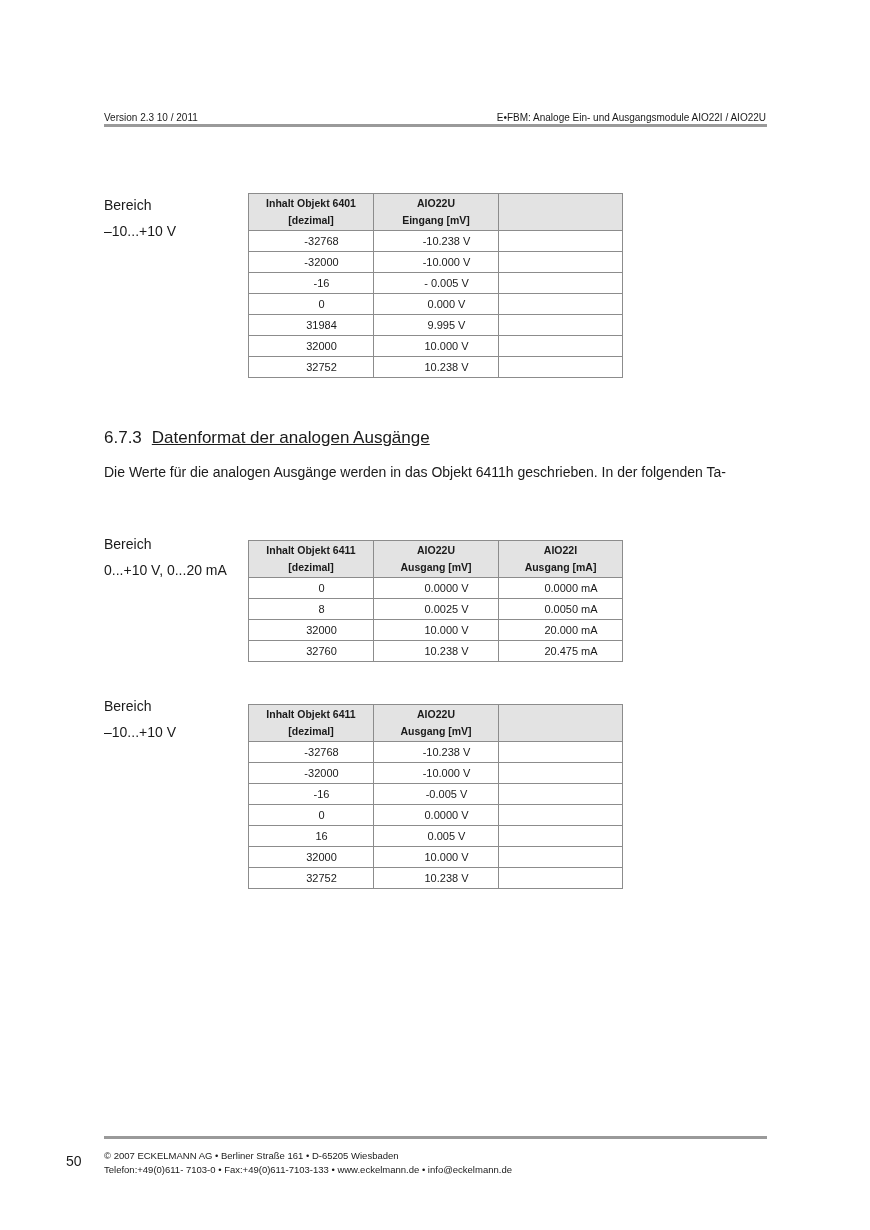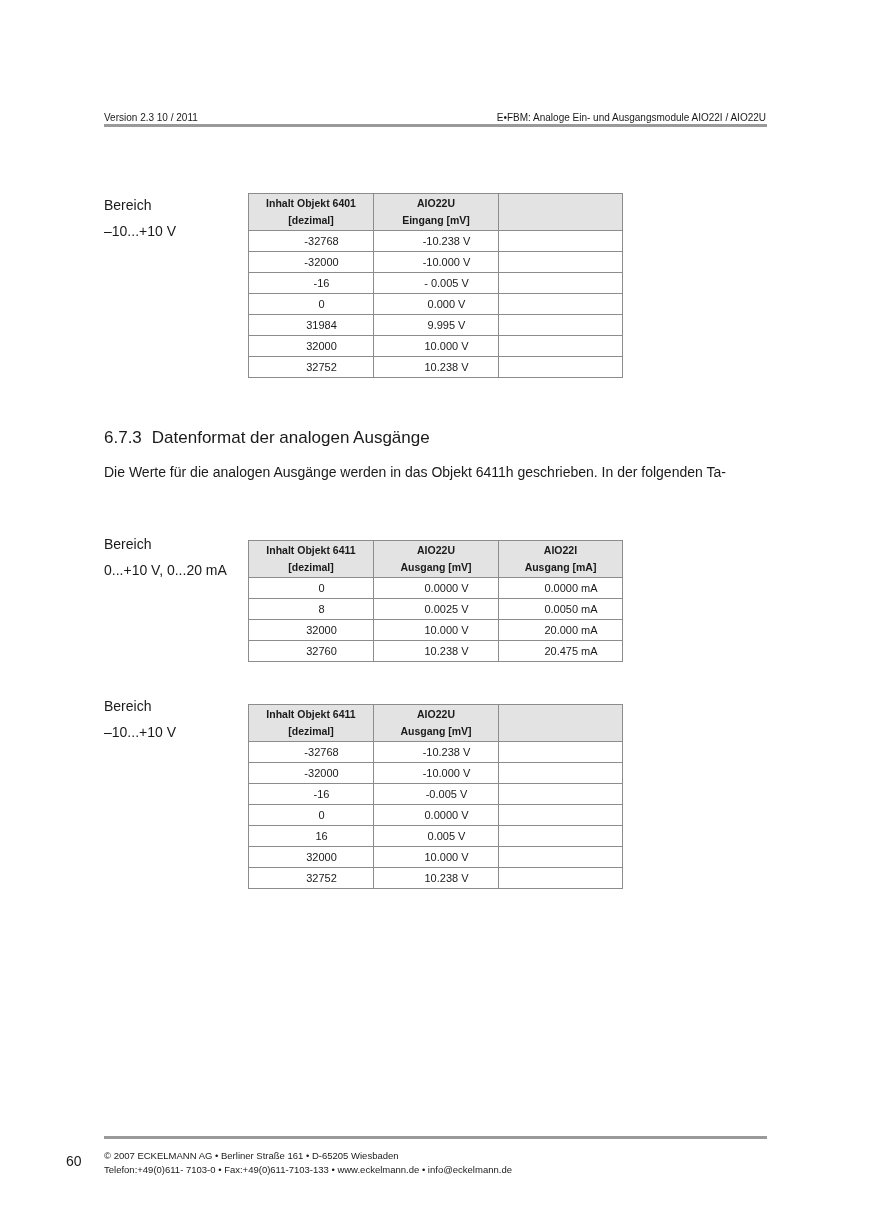--- a/index.html
+++ b/index.html
@@ -8,21 +8,21 @@
   .header-right { position: absolute; right: 104px; top: 112px; font-size: 10px; }
   .header-rule { position: absolute; left: 104px; width: 663px; top: 124px; height: 3px; background: #9a9a9a; }
   .side-label { position: absolute; left: 104px; font-size: 14px; line-height: 26px; }
   table.data { position: absolute; left: 248px; border-collapse: collapse; font-size: 11px; }
   table.data th, table.data td { border: 1px solid #8c8c8c; text-align: center; padding: 0; }
   table.data th { background: #e3e3e3; font-weight: bold; height: 36px; line-height: 17px; font-size: 10.5px; }
   table.data td { height: 20px; line-height: 20px; padding-left: 21px; }
   .col1 { width: 124px; } .col2 { width: 124px; } .col3 { width: 123px; margin-left: 23px; }
   .section-heading { position: absolute; left: 104px; top: 428px; font-size: 17px; }
   .section-heading .num { margin-right: 10px; }
-  .section-heading .title { }
+  .section-heading .title { text-decoration: underline; }
   .paragraph { position: absolute; left: 104px; top: 462px; width: 660px; font-size: 14px; line-height: 20px; }
   .footer-rule { position: absolute; left: 104px; width: 663px; top: 1136px; height: 3px; background: #9a9a9a; }
   .page-number { position: absolute; left: 66px; top: 1153px; font-size: 14px; }
   .footer-line1 { position: absolute; left: 104px; top: 1150px; font-size: 9.5px; }
   .footer-line2 { position: absolute; left: 104px; top: 1164px; font-size: 9.5px; }
 </style>
 </head>
 <body>
 
 <div>
@@ -171,16 +171,16 @@
     <tr>
         <td>32752</td>
         <td>10.238 V</td>
         <td></td>
       </tr>
   </tbody>
 </table>
 
 <div>
   <div class="footer-rule"></div>
-  <div class="page-number">60</div>
+  <div class="page-number">50</div>
   <div class="footer-line1">©  2007 ECKELMANN AG • Berliner Straße 161 • D-65205 Wiesbaden</div>
   <div class="footer-line2">Telefon:+49(0)611- 7103-0 • Fax:+49(0)611-7103-133 • www.eckelmann.de • info@eckelmann.de</div>
 </div>
 
 </body></html>

